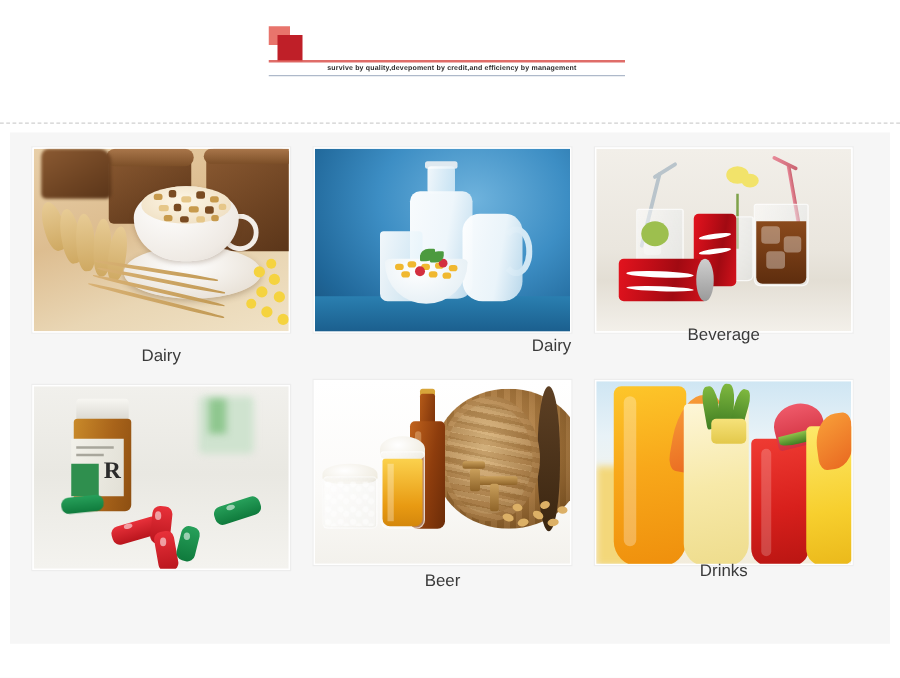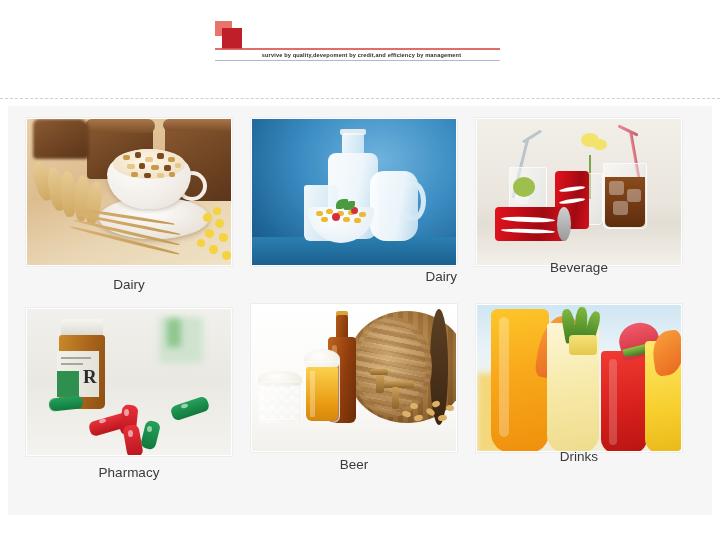--- a/index.html
+++ b/index.html
@@ -385,21 +385,20 @@
             <div class="el cap-red" style="left:94px;top:96px;width:16px;height:30px;transform:rotate(6deg);"></div>
             <div class="el shine" style="left:97px;top:100px;width:5px;height:7px;"></div>
             <div class="el cap-red" style="left:98px;top:116px;width:16px;height:32px;transform:rotate(-10deg);"></div>
             <div class="el shine" style="left:101px;top:121px;width:5px;height:7px;"></div>
             <div class="el cap-grn" style="left:116px;top:112px;width:15px;height:28px;transform:rotate(14deg);"></div>
             <div class="el shine" style="left:120px;top:117px;width:5px;height:6px;"></div>
             <div class="el cap-grn" style="left:144px;top:92px;width:38px;height:15px;transform:rotate(-18deg);"></div>
             <div class="el shine" style="left:154px;top:95px;width:7px;height:4px;transform:rotate(-18deg);"></div>
           </div>
         </div>
-        <div class="caption" style="top:156px;">Pharmacy</div>
       </div>
 
       <div class="cell" style="left:243px; top:198px; width:206px; height:176px;">
         <div class="thumb">
           <div class="art">
             <div class="el beer-bg"></div>
 
             <div class="el barrel" style="left:96px;top:6px;width:118px;height:112px;"></div>
             <div class="el barrel-hoop" style="left:178px;top:4px;width:18px;height:116px;"></div>
             <div class="el barrel-face" style="left:100px;top:12px;width:80px;height:100px;"></div>

